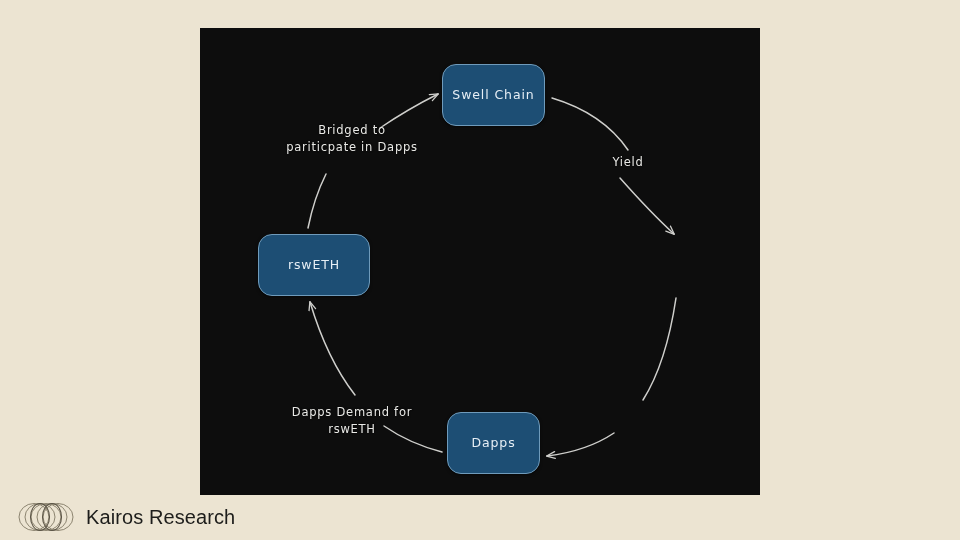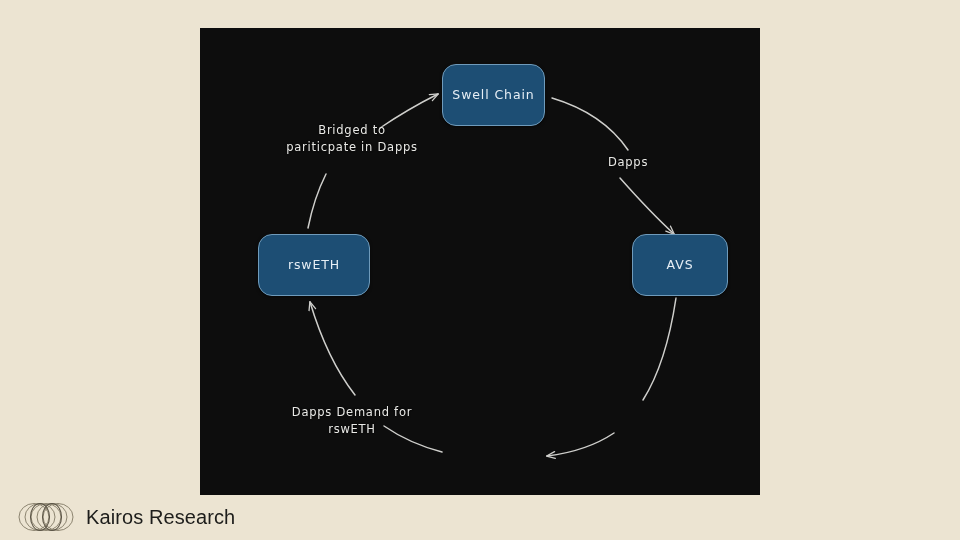--- a/index.html
+++ b/index.html
@@ -139,33 +139,33 @@
       <g>
         <path d="M108,200 C112,180 118,162 126,146" fill="none" stroke="#cfcfcc" stroke-width="1.5" stroke-linecap="round"></path>
         <path d="M180,100 C205,83 222,74 238,66" fill="none" stroke="#cfcfcc" stroke-width="1.5" stroke-linecap="round" marker-end="url(#arrowhead)"></path>
       </g>
     </svg>
 
     <div class="node" id="node-swell">
       <span class="node-label">Swell Chain</span>
     </div>
 
-    <div class="node" id="node-avs">
-      <span class="node-label">AVS</span>
+
+    <div class="node" id="node-dapps">
+      <span class="node-label">Dapps</span>
     </div>
-
 
     <div class="node" id="node-rsweth">
       <span class="node-label">rswETH</span>
     </div>
 
     <div class="edge-label" id="label-bridged">Bridged to
 pariticpate in Dapps</div>
 
-    <div class="edge-label" id="label-secure">Dapps</div>
+    <div class="edge-label" id="label-secure">Yield</div>
 
 
     <div class="edge-label" id="label-demand">Dapps Demand for
 rswETH</div>
 
   </div>
 
   <div id="brand">
     <svg id="brand-mark" viewBox="0 0 56 30">
       <g fill="none" stroke="#8c8470" stroke-width="1">

